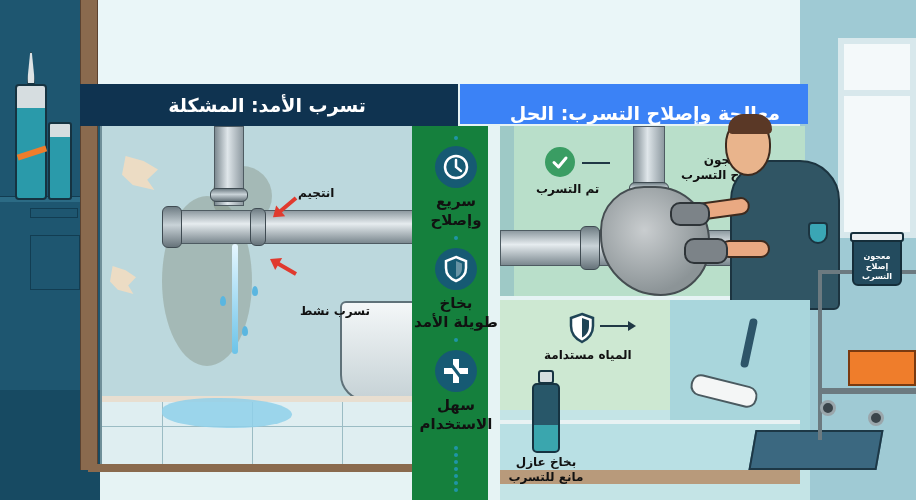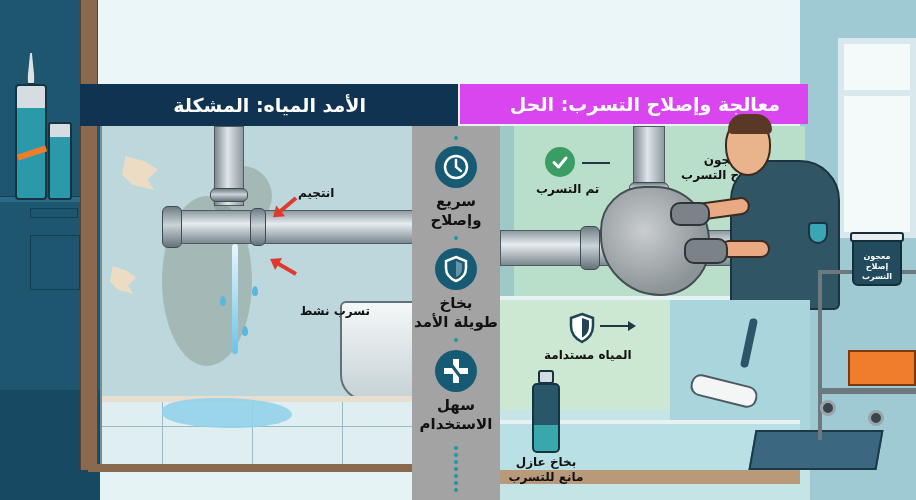--- a/index.html
+++ b/index.html
@@ -17,42 +17,42 @@
   .top-band { position: absolute; left: 98px; top: 0; width: 818px; height: 84px; background: #eaf6f8; }
   .right-wall { position: absolute; left: 800px; top: 0; width: 116px; height: 500px; background: #9fcad4; }
   .window-frame { position: absolute; left: 838px; top: 38px; width: 78px; height: 200px; background: #f4f9fa; border: 6px solid #d8e8ec; }
   .window-bar { position: absolute; left: 838px; top: 90px; width: 78px; height: 6px; background: #d8e8ec; }
 
   
   .title { position: absolute; left: 150px; top: 26px; width: 620px; text-align: center; direction: rtl; font-weight: bold; font-size: 27px; color: #0f2a3d; }
 
   
   .hdr-left { position: absolute; left: 80px; top: 84px; width: 378px; height: 42px; background: #0f3350; color: #fff; direction: rtl; font-weight: bold; font-size: 19px; display: flex; align-items: center; padding-right: 92px; }
-  .hdr-right { position: absolute; left: 460px; top: 84px; width: 348px; height: 40px; background: #d946ef; color: #fff; direction: rtl; font-weight: bold; font-size: 19px; display: flex; align-items: center; padding-right: 28px; }
+  .hdr-right { position: absolute; left: 460px; top: 84px; width: 348px; height: 40px; background: #3b82f6; color: #fff; direction: rtl; font-weight: bold; font-size: 19px; display: flex; align-items: flex-end; padding-right: 28px; }
 
   
   .problem { position: absolute; left: 100px; top: 126px; width: 312px; height: 338px; background: #bcd8dd; overflow: hidden; border-left: 2px solid #6f8f99; }
   .problem-floor { position: absolute; left: 0; top: 270px; width: 312px; height: 68px; background: #dfeef1; border-top: 6px solid #e8ded0; }
   .tile-line { position: absolute; background: #9bbcc4; }
   .stain { position: absolute; border-radius: 50%; background: rgba(120,130,110,0.35); }
   .crack-patch { position: absolute; background: #ecdcc4; clip-path: polygon(10% 0, 60% 15%, 100% 40%, 70% 70%, 90% 100%, 30% 85%, 0 55%); }
   .pipe-v { position: absolute; background: linear-gradient(90deg,#7d8a91,#dfe6ea 45%,#8e9aa1); border: 1px solid #4e5b62; }
   .pipe-h { position: absolute; background: linear-gradient(180deg,#8e9aa1,#e6ecef 40%,#7b888f); border: 1px solid #4e5b62; }
   .pipe-joint { position: absolute; background: linear-gradient(180deg,#6f7d84,#c9d3d8 45%,#66737a); border: 1px solid #3f4b52; border-radius: 6px; }
   .water-stream { position: absolute; width: 6px; background: linear-gradient(180deg,#e6f7ff,#6cc3e8); border-radius: 3px; }
   .drop { position: absolute; width: 6px; height: 10px; background: #5ab6e0; border-radius: 50% 50% 50% 50% / 60% 60% 40% 40%; }
   .puddle { position: absolute; background: #8fd0ea; border-radius: 40% 55% 45% 50%; opacity: 0.85; }
   .tub { position: absolute; left: 238px; top: 175px; width: 90px; height: 100px; background: linear-gradient(180deg,#f4f7f8,#c6d2d6); border: 2px solid #5f7179; border-radius: 6px 0 0 26px; }
   .arrow-red { position: absolute; width: 24px; height: 4px; background: #e03a2e; transform-origin: right center; }
   .arrow-red::after { content: ""; position: absolute; left: -6px; top: -5px; border-right: 10px solid #e03a2e; border-top: 7px solid transparent; border-bottom: 7px solid transparent; }
   .callout { position: absolute; direction: rtl; font-weight: bold; font-size: 12px; color: #111; white-space: nowrap; }
   .problem-base { position: absolute; left: 88px; top: 464px; width: 330px; height: 8px; background: #8a6a4e; }
 
   
-  .features { position: absolute; left: 412px; top: 126px; width: 88px; height: 374px; background: #a3a3a3; }
+  .features { position: absolute; left: 412px; top: 126px; width: 76px; height: 374px; background: #15803d; }
   .dot { position: absolute; width: 4px; height: 4px; border-radius: 50%; background: #1f95a6; left: 42px; }
   .feature-icon { position: absolute; left: 23px; width: 42px; height: 42px; border-radius: 50%; background: #165a73; display: flex; align-items: center; justify-content: center; }
   .feature-label { position: absolute; left: 0; width: 88px; text-align: center; direction: rtl; font-weight: bold; font-size: 15px; line-height: 19px; color: #111; }
 
   
   .solution-top { position: absolute; left: 500px; top: 126px; width: 305px; height: 170px; background: #b9dfca; overflow: hidden; }
   .sol-wall-edge { position: absolute; left: 0; top: 0; width: 14px; height: 170px; background: #9ec9c6; }
   .sealant-wrap { position: absolute; background: radial-gradient(ellipse at 40% 40%, #c9cdcf, #8c9497 70%); border: 2px solid #454d51; border-radius: 40% 50% 45% 55%; }
   .check-badge { position: absolute; left: 545px; top: 147px; width: 30px; height: 30px; border-radius: 50%; background: #3a9d63; display: flex; align-items: center; justify-content: center; }
   .connector { position: absolute; height: 2px; background: #203845; }
@@ -110,21 +110,21 @@
   <div class="window-frame"></div>
   <div class="window-bar"></div>
 
   <div class="tube-nozzle"></div>
   <div class="tube-big"></div>
   <div class="tube-stripe"></div>
   <div class="tube-small"></div>
 
 
   <div class="hdr-left">
-    <span>الأمد المياه: المشكلة</span>
+    <span>تسرب الأمد: المشكلة</span>
   </div>
   <div class="hdr-right">
     <span>معالجة وإصلاح التسرب: الحل</span>
   </div>
 
   <div class="problem">
     <div class="stain" style="left:60px;top:70px;width:90px;height:170px;"></div>
     <div class="stain" style="left:110px;top:40px;width:60px;height:60px;"></div>
     <div class="crack-patch" style="left:20px;top:30px;width:36px;height:34px;"></div>
     <div class="crack-patch" style="left:8px;top:140px;width:26px;height:28px;"></div>

